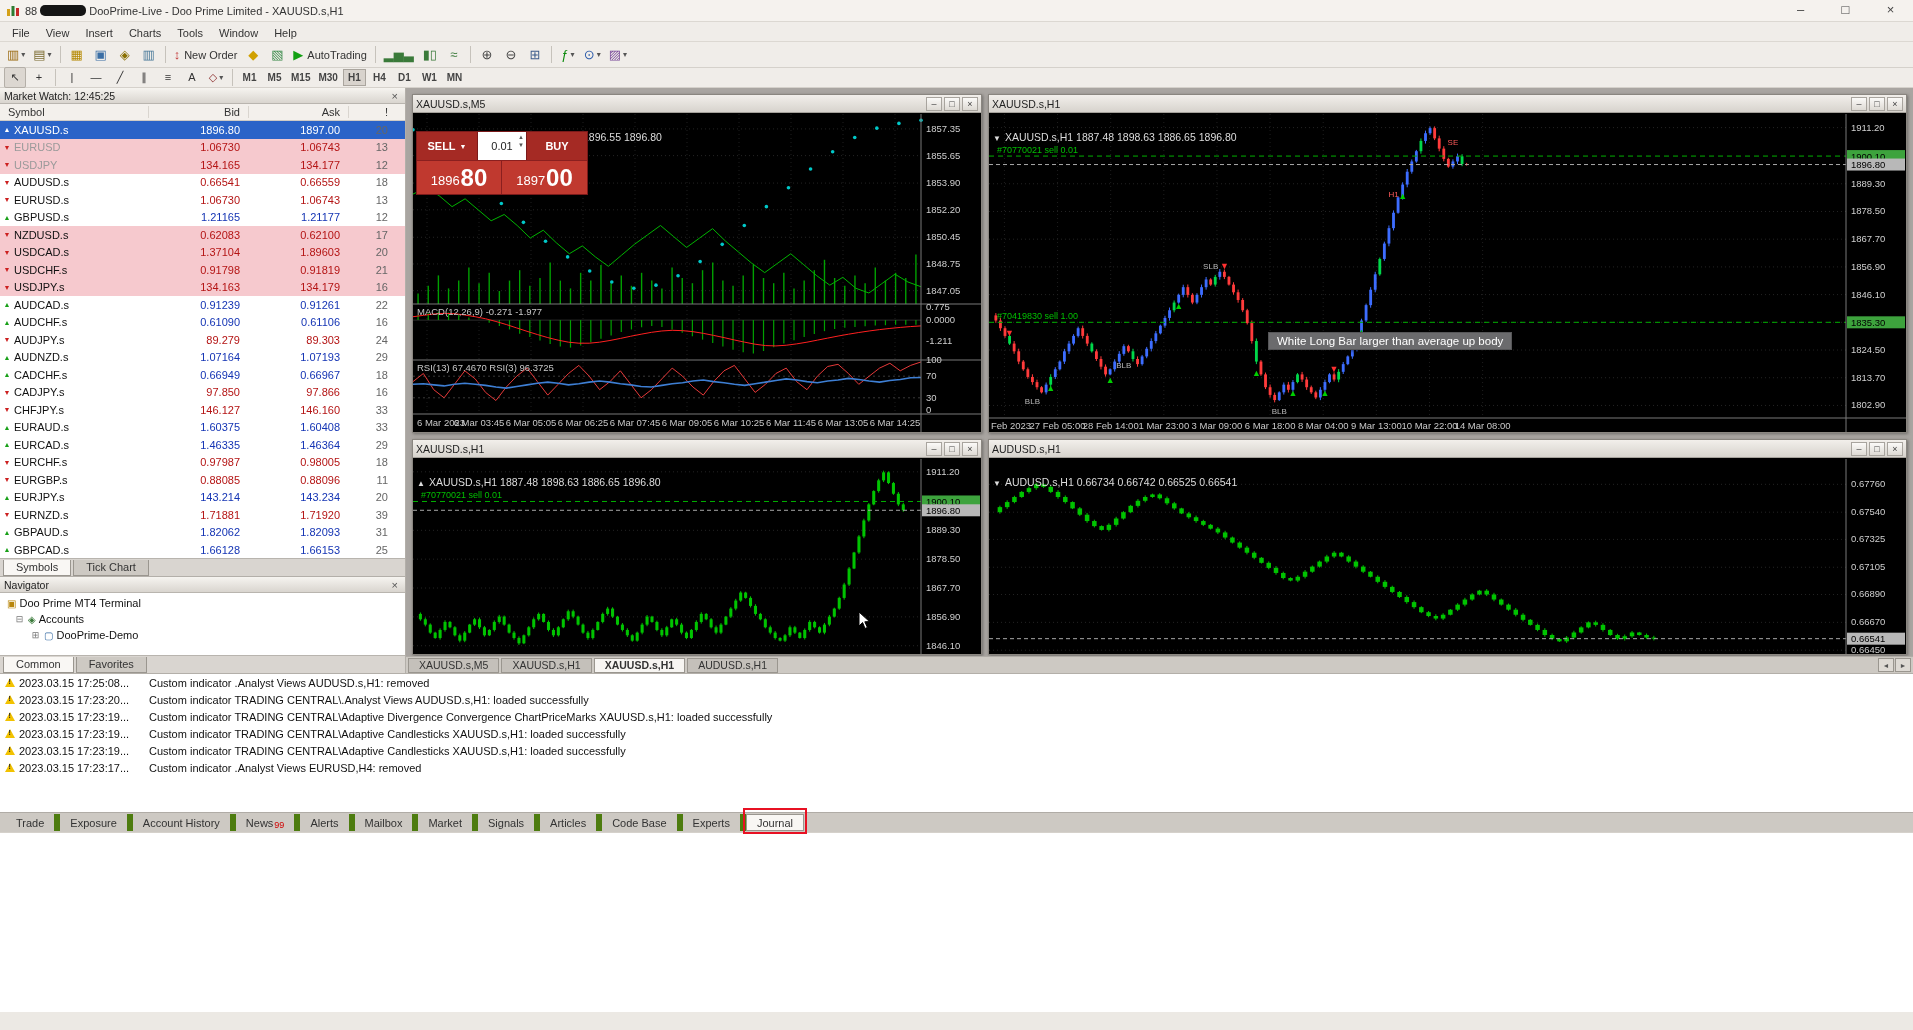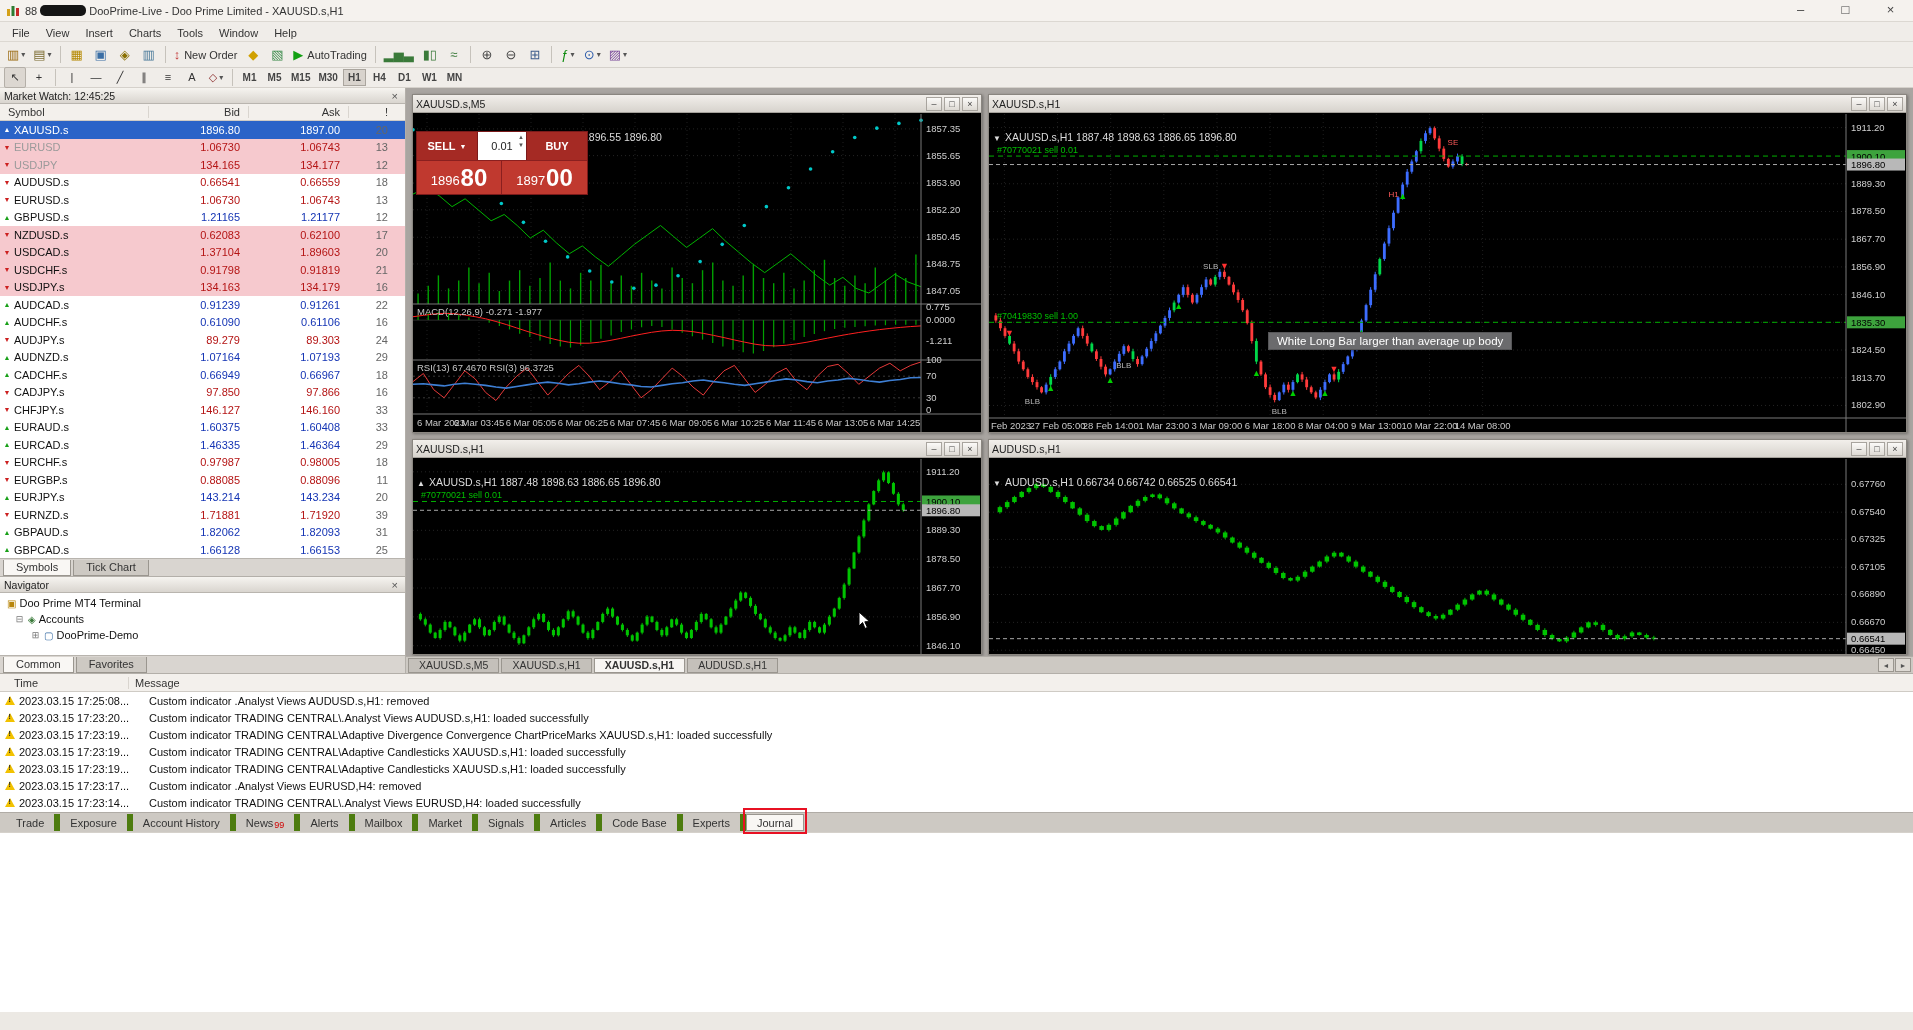--- a/index.html
+++ b/index.html
@@ -1473,24 +1473,20 @@
           <span class="ctab">AUDUSD.s,H1</span>
           <span class="ctscroll">
             <span class="cts">◄</span>
             <span class="cts">►</span>
           </span>
         </div>
     </div>
   </div>
 
   <div class="terminal">
-    <div class="t-hdr">
-      <span class="th-time">Time</span>
-      <span class="th-msg">Message</span>
-    </div>
     <div id="journal-rows">
         <div class="jrow">
           <span class="warn"></span>
           <span class="jtime">2023.03.15 17:25:08...</span>
           <span class="jmsg">Custom indicator .Analyst Views AUDUSD.s,H1: removed</span>
         </div>
         <div class="jrow">
           <span class="warn"></span>
           <span class="jtime">2023.03.15 17:23:20...</span>
           <span class="jmsg">Custom indicator TRADING CENTRAL\.Analyst Views AUDUSD.s,H1: loaded successfully</span>
@@ -1507,25 +1503,20 @@
         </div>
         <div class="jrow">
           <span class="warn"></span>
           <span class="jtime">2023.03.15 17:23:19...</span>
           <span class="jmsg">Custom indicator TRADING CENTRAL\Adaptive Candlesticks XAUUSD.s,H1: loaded successfully</span>
         </div>
         <div class="jrow">
           <span class="warn"></span>
           <span class="jtime">2023.03.15 17:23:17...</span>
           <span class="jmsg">Custom indicator .Analyst Views EURUSD,H4: removed</span>
-        </div>
-        <div class="jrow">
-          <span class="warn"></span>
-          <span class="jtime">2023.03.15 17:23:14...</span>
-          <span class="jmsg">Custom indicator TRADING CENTRAL\.Analyst Views EURUSD,H4: loaded successfully</span>
         </div>
       </div>
     <div class="t-tabs" id="terminal-tabs">
         <span class="ttab">
           <span>Trade</span>
         </span>
         <span class="ttab">
           <span>Exposure</span>
         </span>
         <span class="ttab">

